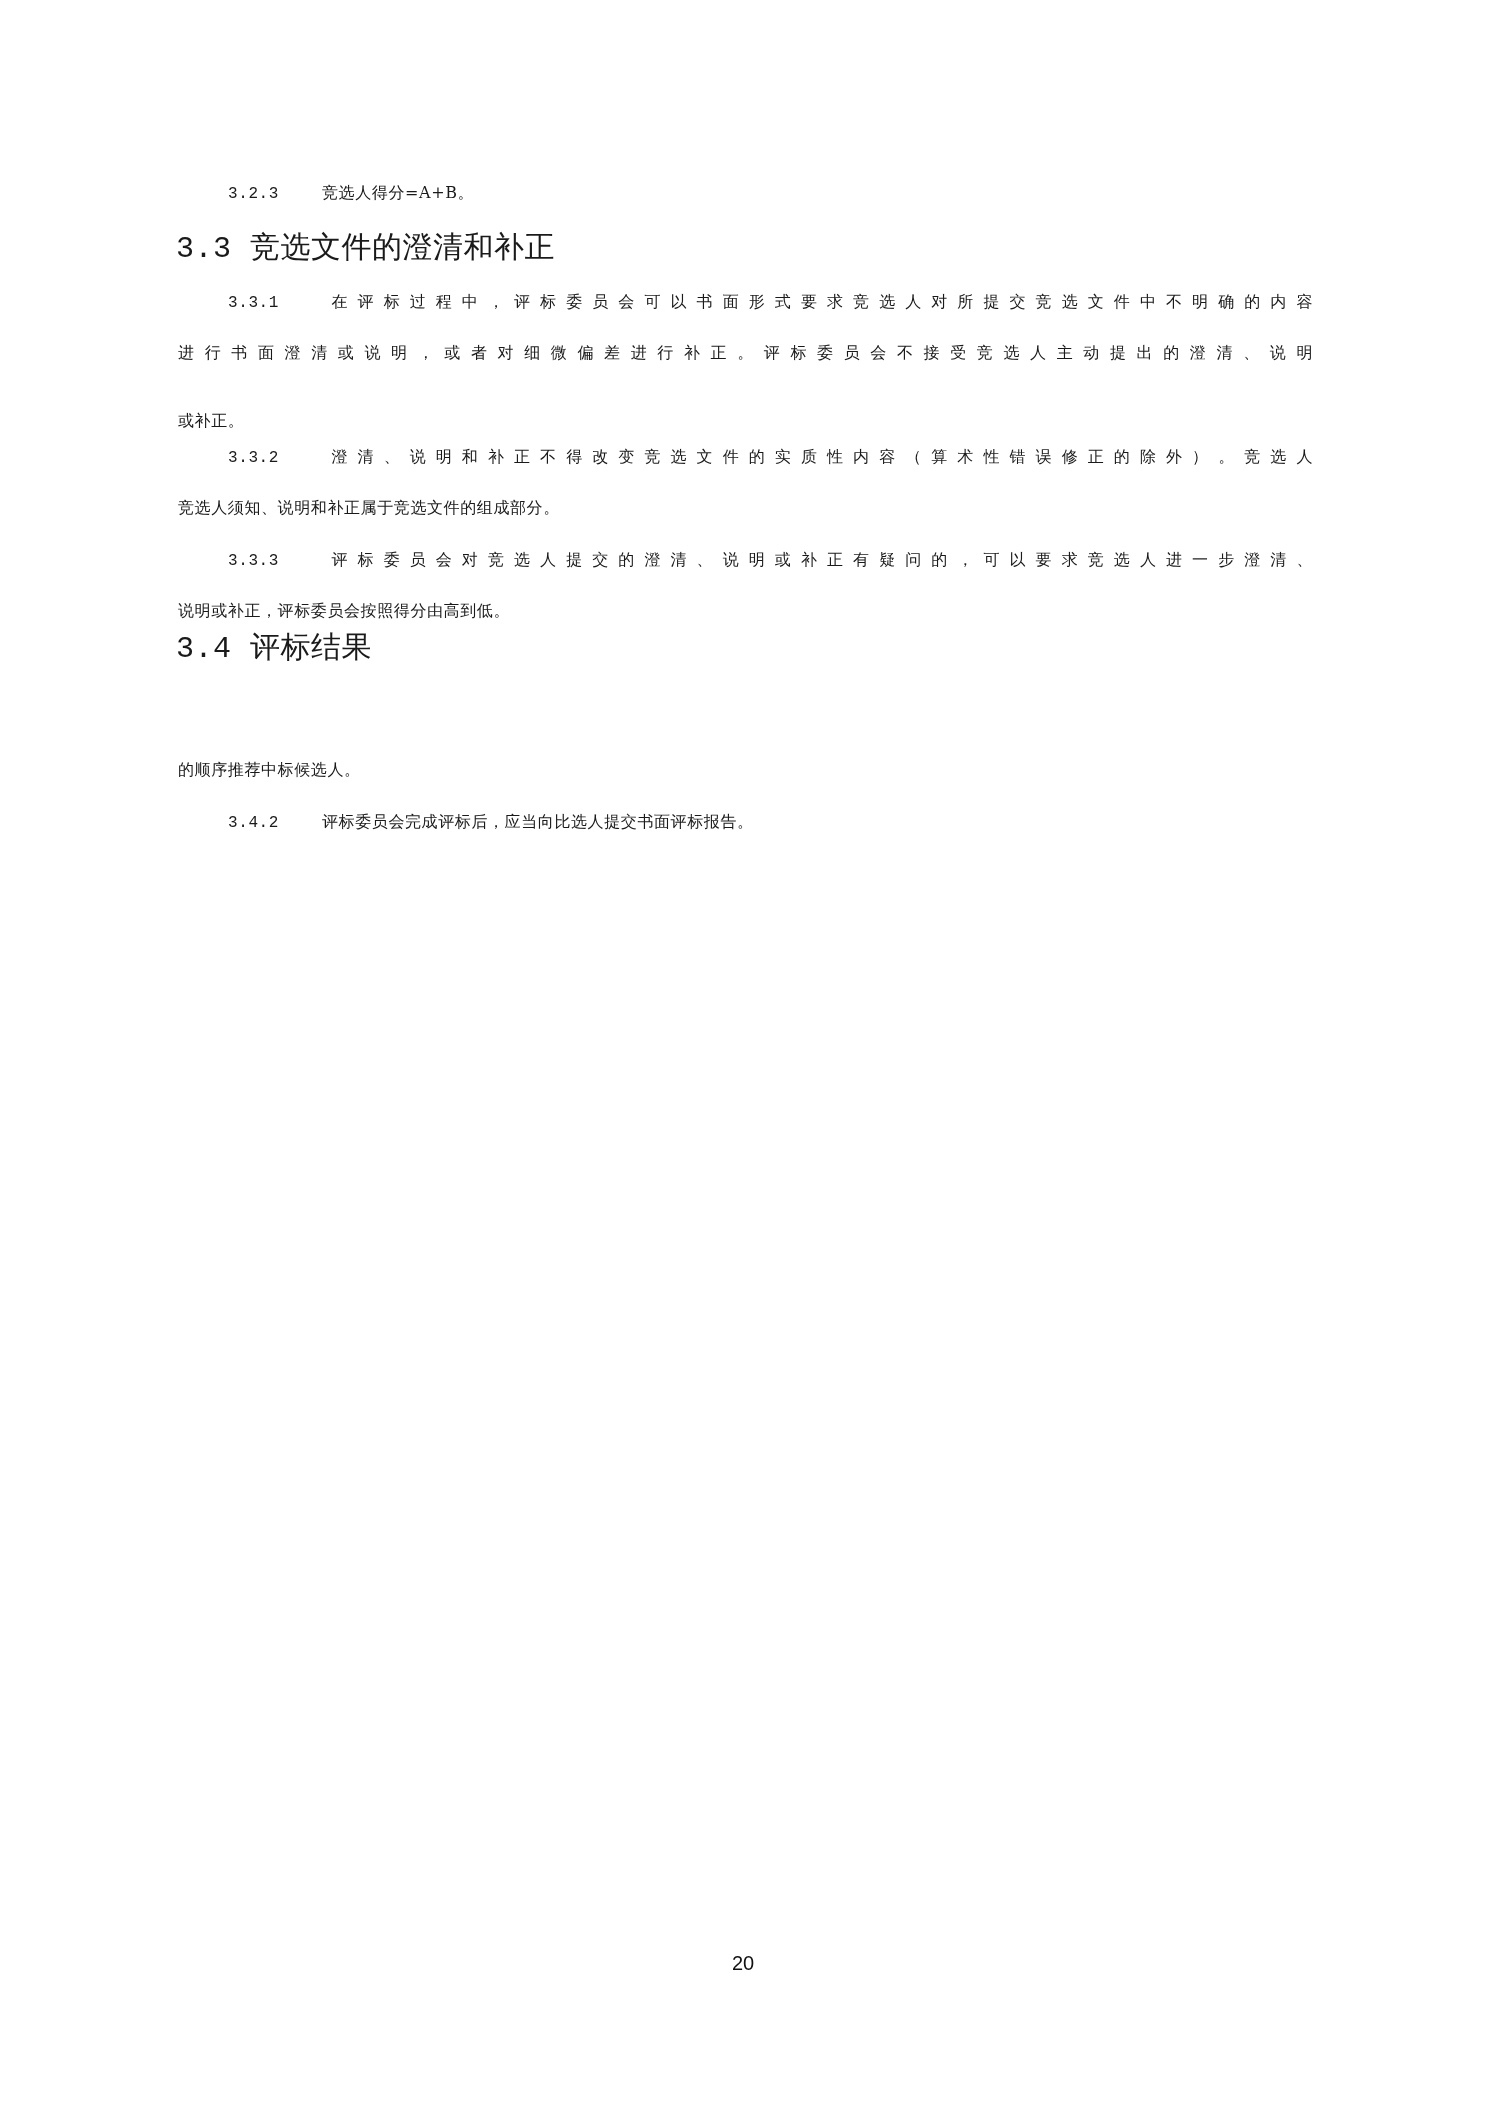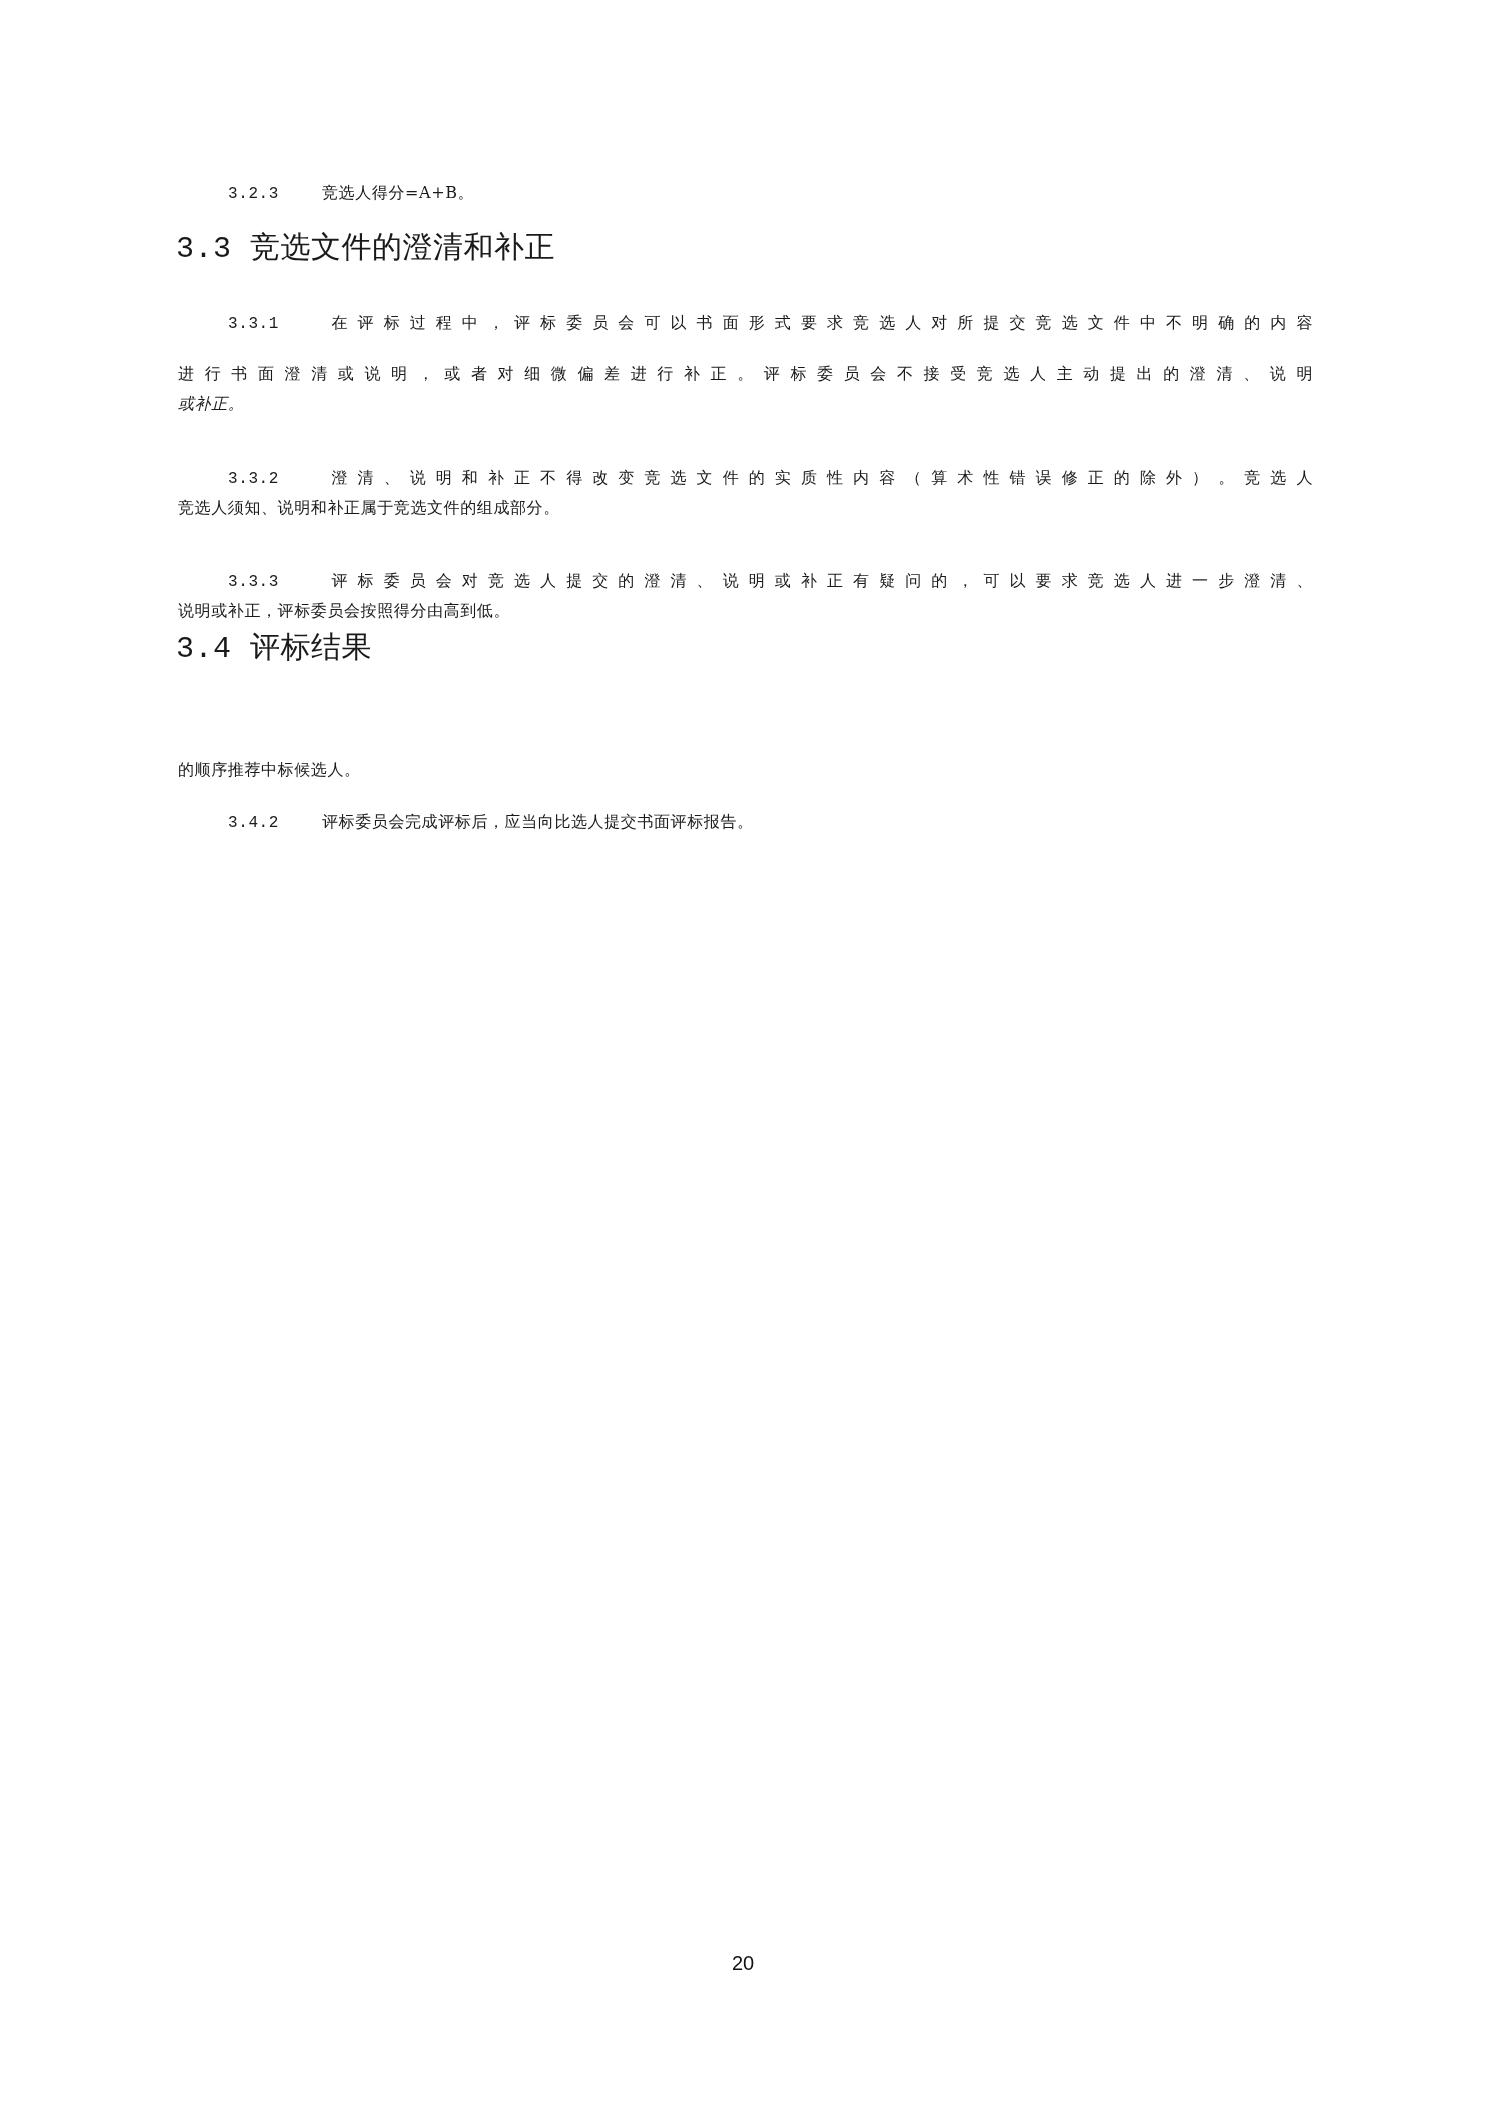--- a/index.html
+++ b/index.html
@@ -12,21 +12,21 @@
     .line {
       position: absolute; left: 178px; width: 1135px;
       font-size: 16px; line-height: 34px; white-space: nowrap;
       letter-spacing: 0.6px;
     }
     .indent { left: 228px; }
     .heading { font-size: 30px; line-height: 38px; left: 176px; letter-spacing: 0.5px; }
     .num { font-family: "Liberation Mono", "DejaVu Sans Mono", monospace; display: inline-block; }
     .heading .num { width: 74px; }
     .indent .num { width: 94px; }
-    .justify { text-align: justify; text-align-last: justify; margin-top: 21px; }
+    .justify { text-align: justify; text-align-last: justify; }
     .page-number {
       position: absolute; left: 732px; top: 1952px; font-size: 20px;
       font-family: "Liberation Sans", sans-serif; color: #111;
     }
   </style>
 </head>
 <body>
 
 <div class="page">
 
@@ -35,21 +35,21 @@
   </div>
 
   <div class="line heading" style="top:228px;">
     <span class="num">3.3</span><span>竞选文件的澄清和补正</span>
   </div>
 
   <div class="line indent justify" style="top:285px; width:1085px;">
     <span class="num">3.3.1</span><span>在评标过程中，评标委员会可以书面形式要求竞选人对所提交竞选文件中不明确的内容</span>
   </div>
   <div class="line justify" style="top:336px;">进行书面澄清或说明，或者对细微偏差进行补正。评标委员会不接受竞选人主动提出的澄清、说明</div>
-  <div class="line" style="top:387px;font-style:italic;">或补正。</div>
+  <div class="line" style="top:404px;">或补正。</div>
 
   <div class="line indent justify" style="top:440px; width:1085px;">
     <span class="num">3.3.2</span><span>澄清、说明和补正不得改变竞选文件的实质性内容（算术性错误修正的除外）。竞选人</span>
   </div>
   <div class="line" style="top:491px;">竞选人须知、说明和补正属于竞选文件的组成部分。</div>
 
   <div class="line indent justify" style="top:543px; width:1085px;">
     <span class="num">3.3.3</span><span>评标委员会对竞选人提交的澄清、说明或补正有疑问的，可以要求竞选人进一步澄清、</span>
   </div>
   <div class="line" style="top:594px;">说明或补正，评标委员会按照得分由高到低。</div>

